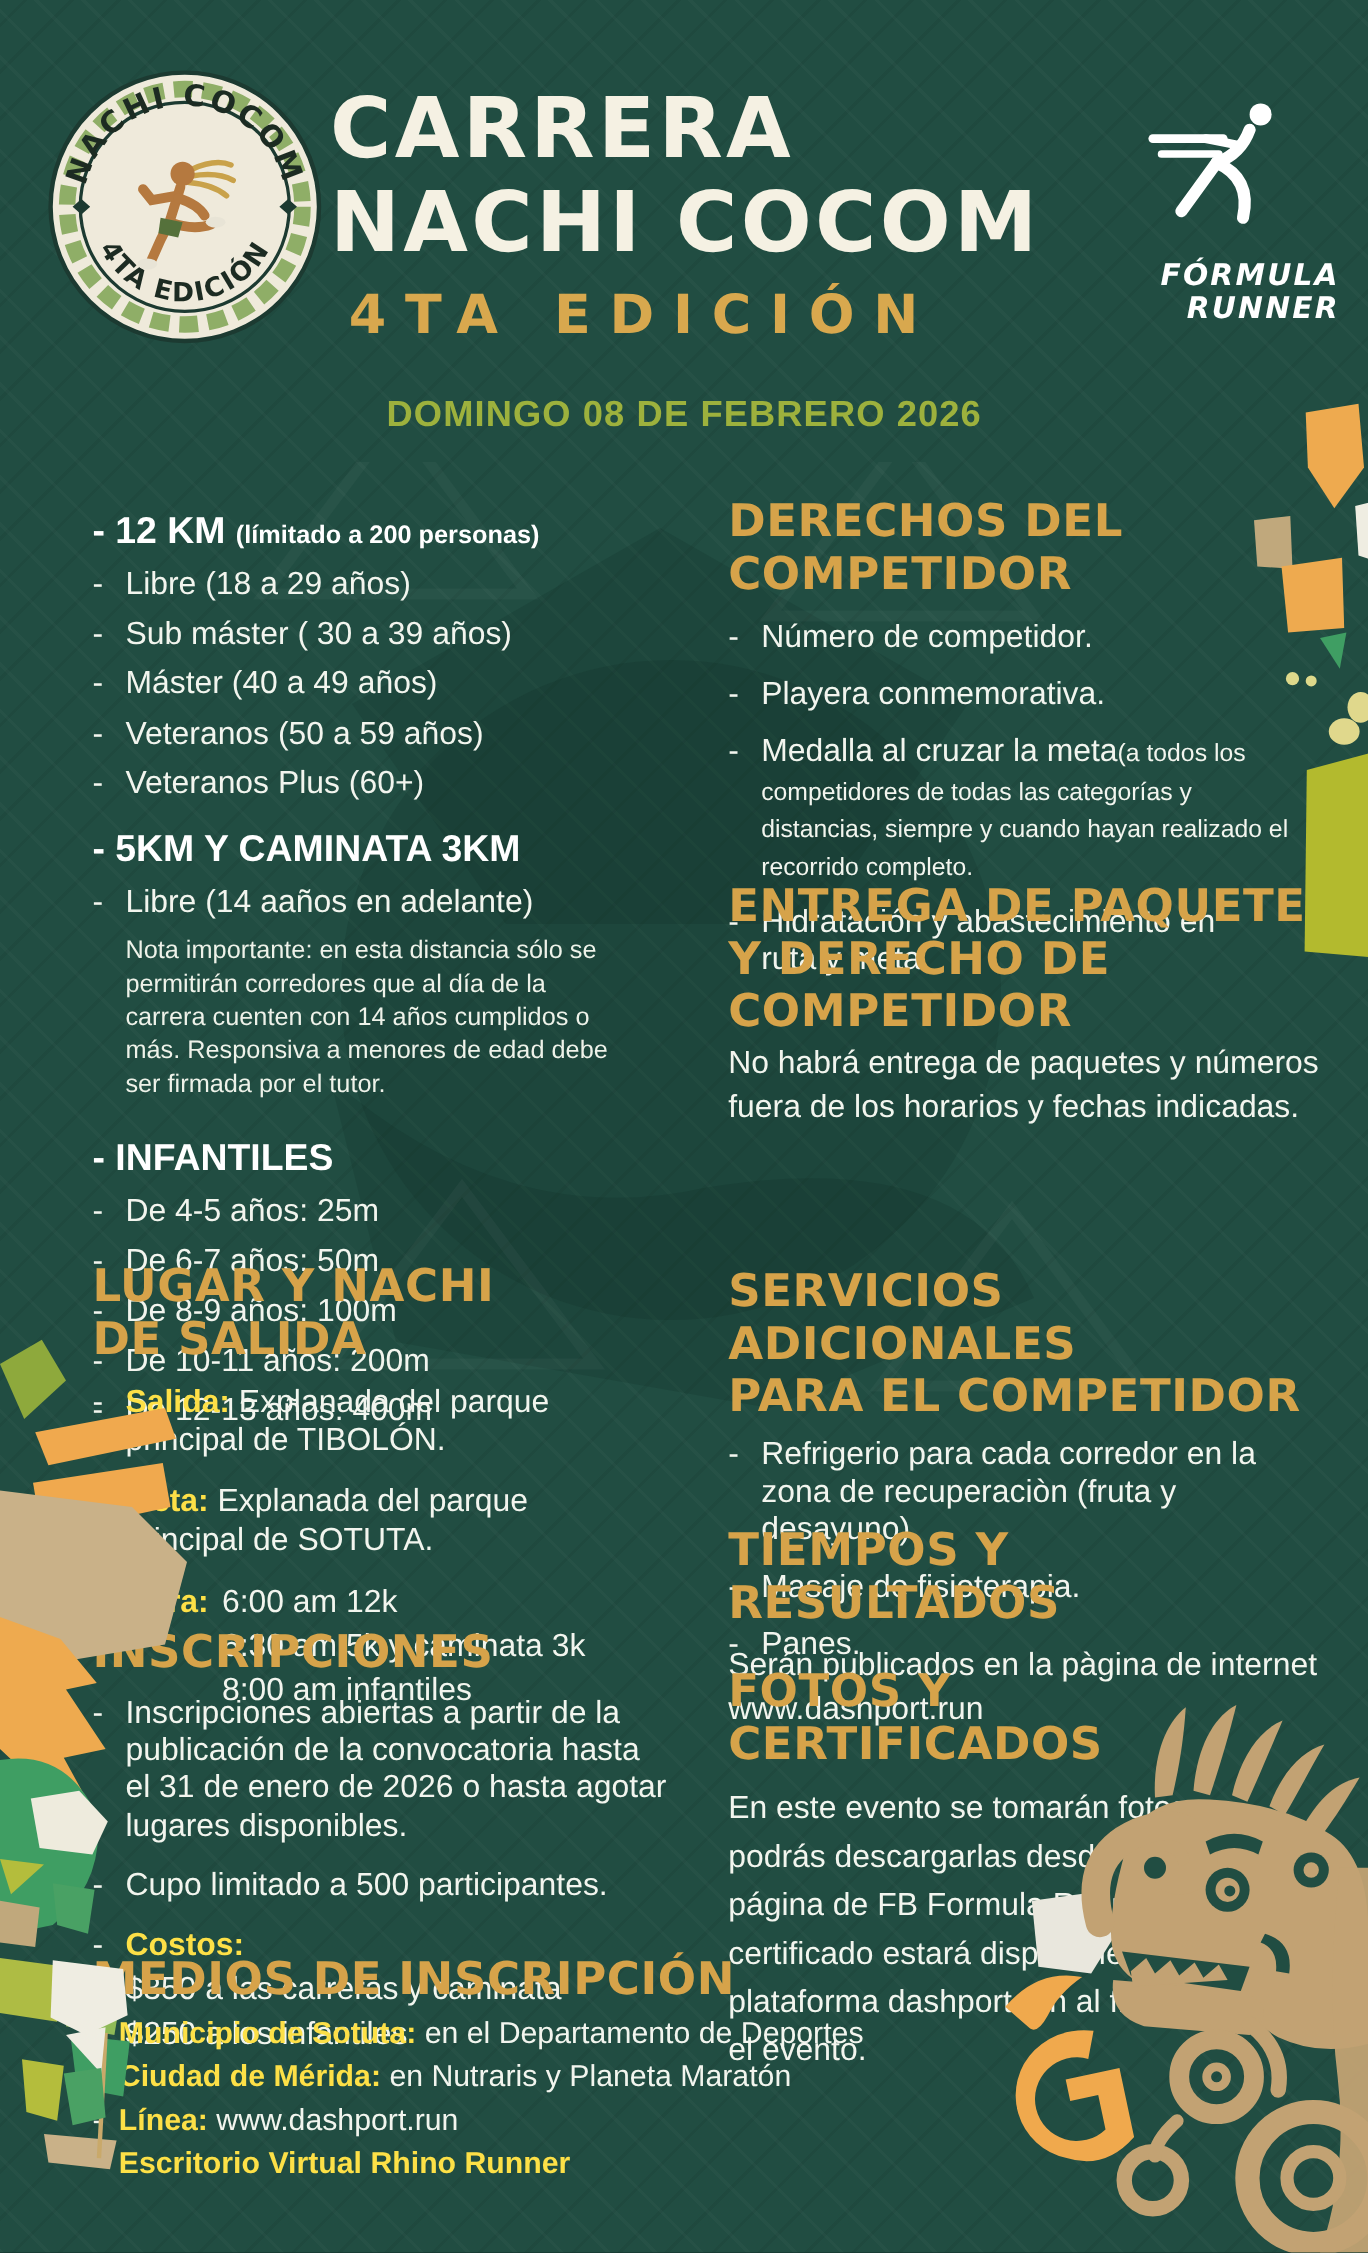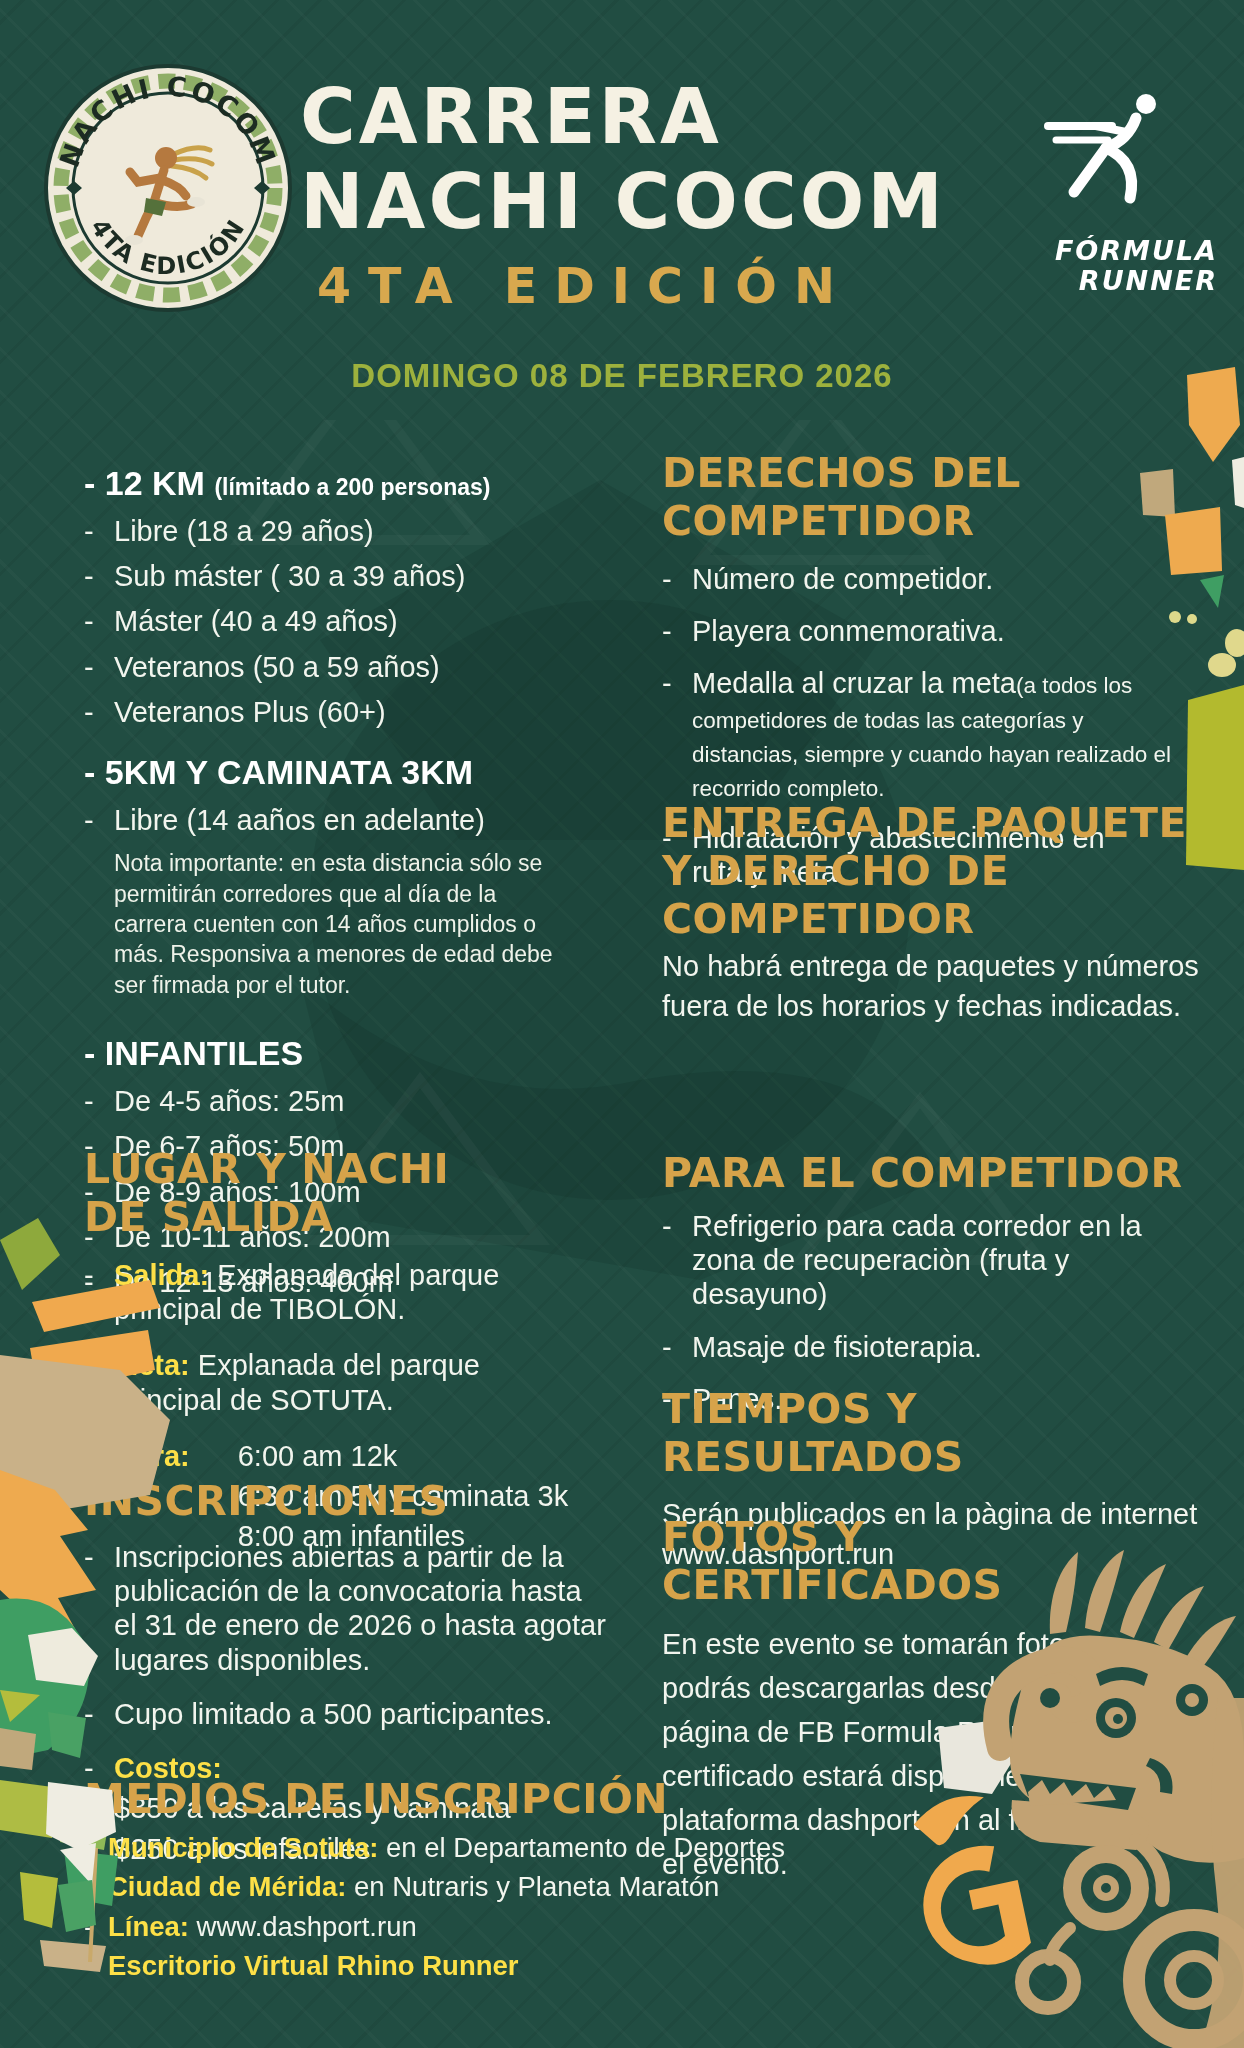--- a/index.html
+++ b/index.html
@@ -26,21 +26,21 @@
         font-size:41px;line-height:1.17;color:#d6a34a;letter-spacing:.5px;}
   .sub{font-weight:bold;font-size:34px;color:#ffffff;margin-top:24px;}
   .sub .paren{font-size:23px;}
   .rows{margin-top:10px;}
   .row{display:flex;font-size:29px;line-height:1.18;color:#f2f5ee;margin:11px 0;}
   .row .dash{flex:none;width:30px;}
   .row .dash::before{content:"-";}
   .row b{color:#fde047;}
   .note{font-size:23px;line-height:1.32;color:#eef2e9;margin:8px 0 0 30px;width:452px;}
   .para{font-size:29px;line-height:1.38;color:#f2f5ee;margin-top:12px;}
-  .hora-lines div{margin-bottom:6px;margin-left:36px;}
+  .hora-lines div{margin-bottom:6px;}
   .cost-lines{margin-top:4px;}
   .cost-lines div{margin-top:6px;}
   .medios .row{font-size:27.5px;margin:7px 0;white-space:nowrap;}
   
   .blk{position:absolute;top:1970px;height:52px;background:#b6ca80;}
   .blk:nth-of-type(1){left:20px;width:70px;}
   .blk:nth-of-type(2){left:120px;width:143px;}
   .blk:nth-of-type(3){left:331px;width:128px;}
   .blk:nth-of-type(4){left:482px;width:68px;}
   .blk:nth-of-type(5){left:574px;width:196px;}
@@ -292,20 +292,21 @@
     <div class="h-gold">
       <div>ENTREGA DE PAQUETE</div>
       <div>Y DERECHO DE</div>
       <div>COMPETIDOR</div>
     </div>
     <div class="para" style="margin-top:2px;width:538px;">No habrá entrega de paquetes y números fuera de los horarios y fechas indicadas.</div>
   </div>
 
   <div class="abs" style="left:662px;top:1150px;width:540px;">
     <div class="h-gold">
+      <div>SERVICIOS ADICIONALES</div>
       <div>PARA EL COMPETIDOR</div>
     </div>
     <div class="rows" style="margin-top:2px;">
       <div class="row" style="margin-bottom:18px;">
           <span class="dash"></span>
           <div style="width:478px;">Refrigerio para cada corredor en la zona de recuperaciòn (fruta y desayuno)</div>
         </div>
       <div class="row" style="margin-bottom:18px;">
           <span class="dash"></span>
           <div>Masaje de fisioterapia.</div>

